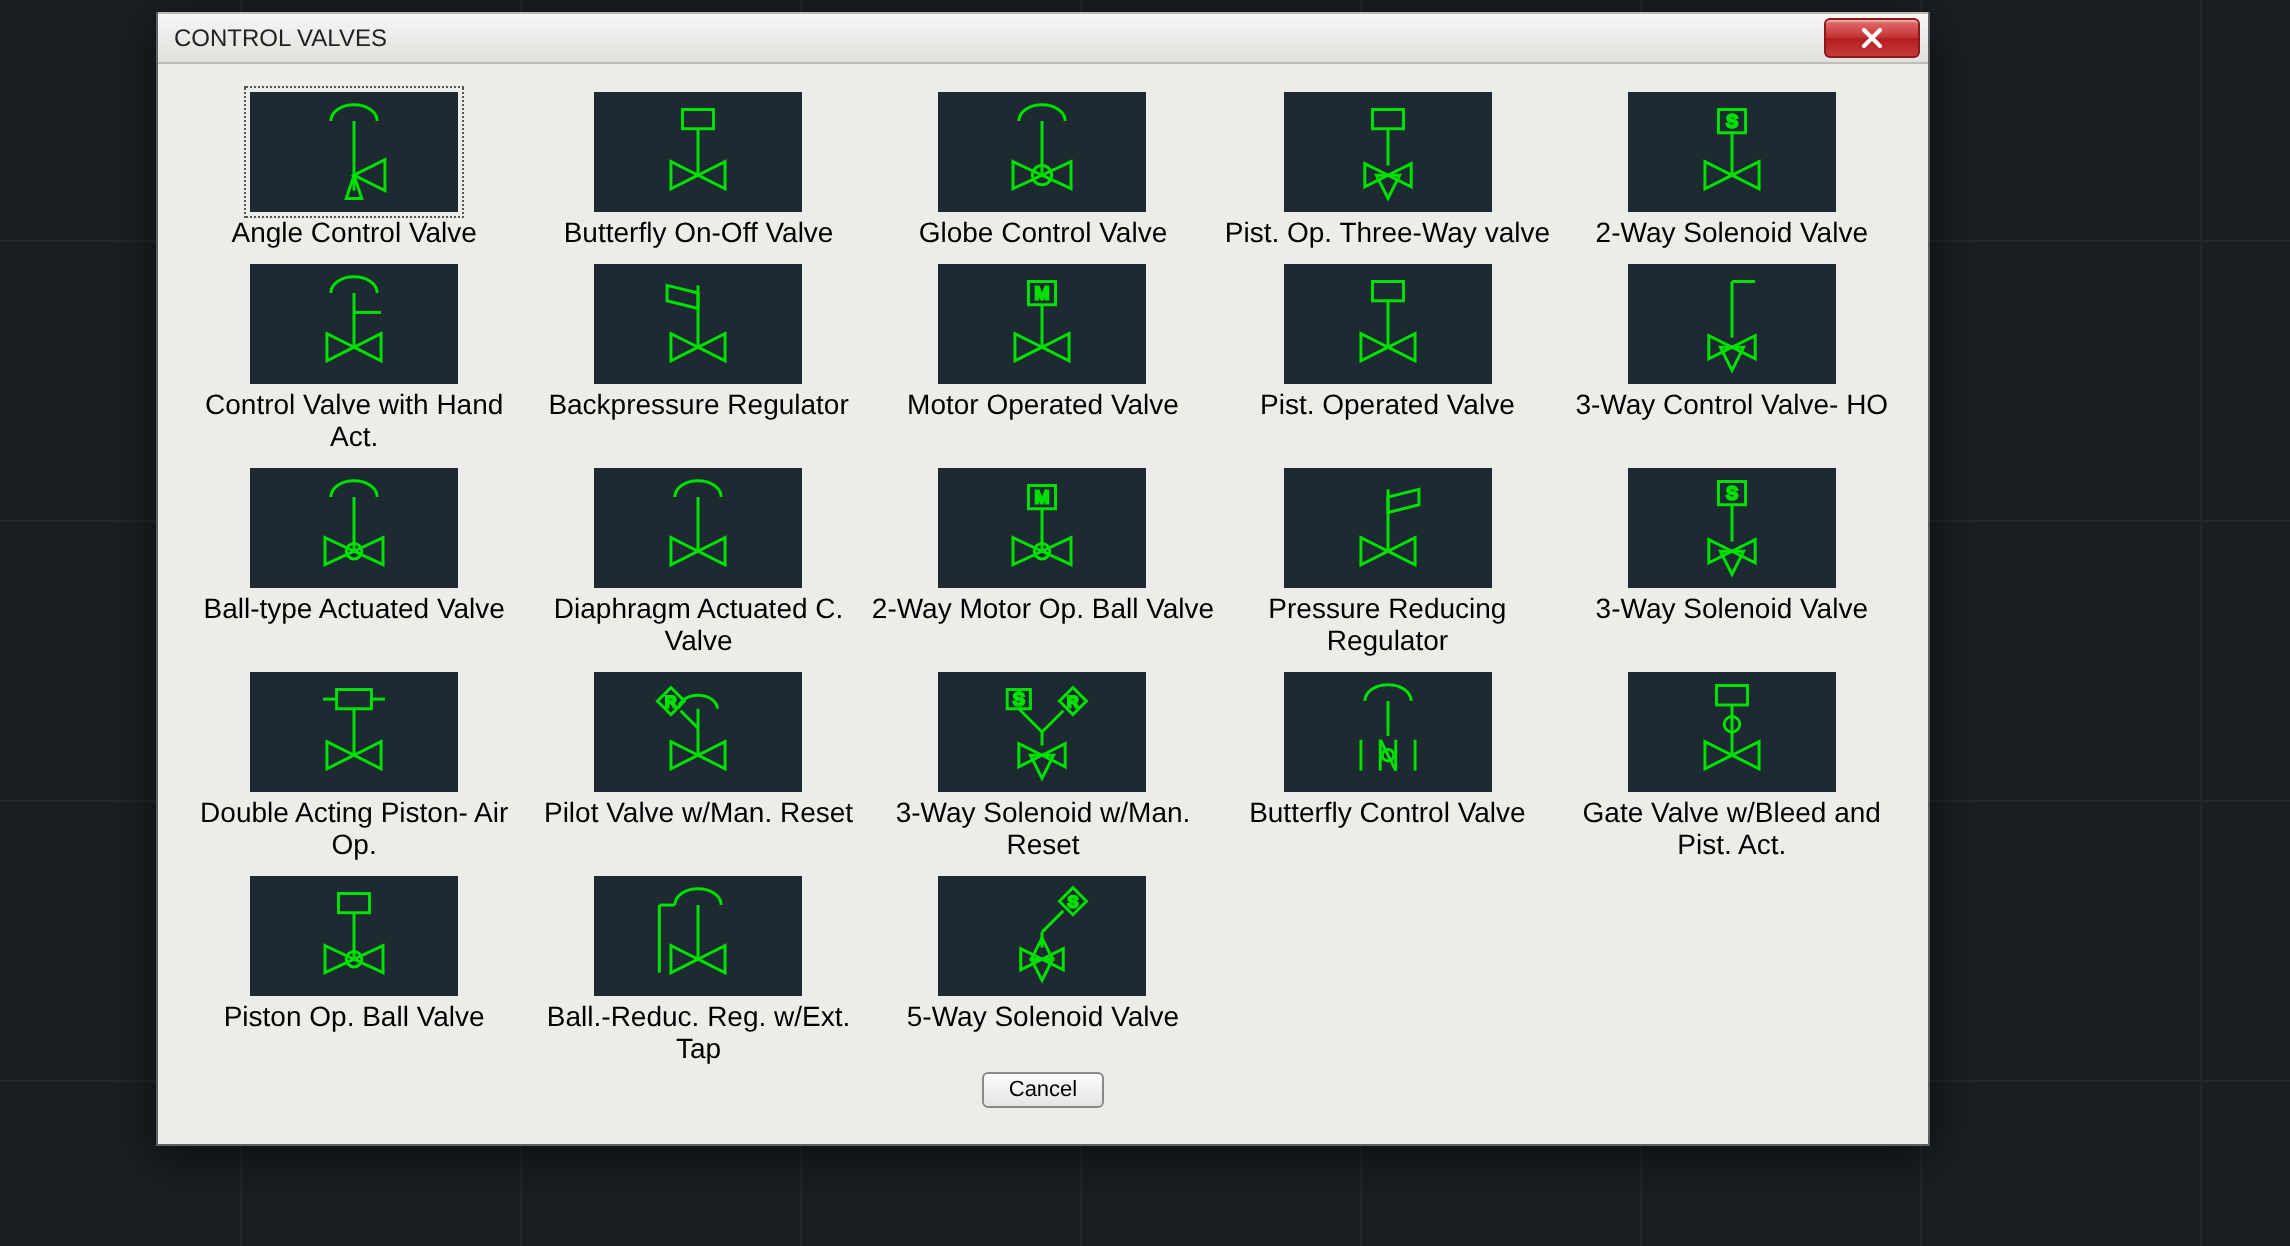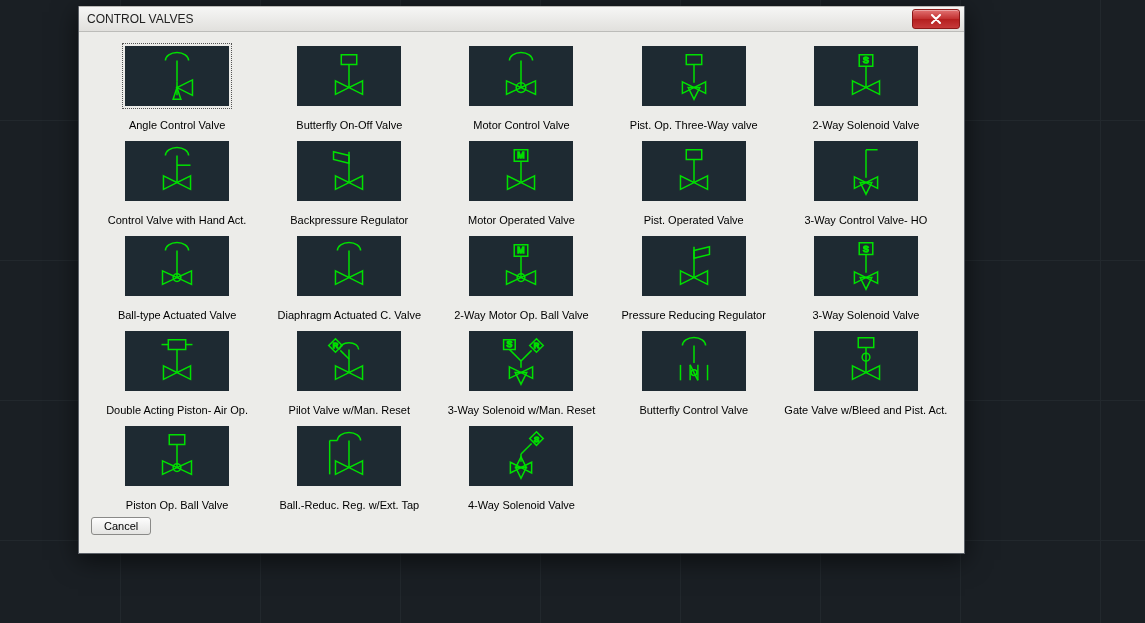--- a/index.html
+++ b/index.html
@@ -94,29 +94,29 @@
       width: 100%;
       height: 100%;
     }
     .tile svg * {
       stroke: #00e000;
       fill: none;
       stroke-width: 1.5;
       vector-effect: non-scaling-stroke;
     }
     .caption {
-      margin-top: 13px;
+      margin-top: 2px;
       color: #000;
-      text-align: right;
+      text-align: center;
       min-height: 14px;
-      font-size: 11px;
+      font-size: 14px;
     }
     .footer {
       display: flex;
-      justify-content: flex-start;
+      justify-content: center;
       padding: 4px 0 10px 0;
     }
     .cancel-btn {
       min-width: 60px;
       padding: 2px 12px;
       background: linear-gradient(#fdfdfd, #e4e4e2);
       border: 1px solid #8a8a88;
       border-radius: 3px;
       font-family: inherit;
       font-size: 11px;
@@ -167,21 +167,21 @@
         <div class="cell">
           <div class="tile">
             <svg viewBox="0 0 100 60">
               <path d="M38 14 A 12 8.399999999999999 0 0 1 62 14"></path>
               <line x1="50" y1="14" x2="50" y2="42"></line>
               <path d="M35 35 L50 42 L35 49 Z"></path>
               <path d="M65 35 L50 42 L65 49 Z"></path>
               <circle cx="50" cy="42" r="5"></circle>
             </svg>
           </div>
-          <div class="caption">Motor Control Valve</div>
+          <div class="caption">Globe Control Valve</div>
         </div>
         <div class="cell">
           <div class="tile">
             <svg viewBox="0 0 100 60">
               <rect x="42" y="8" width="16" height="10"></rect>
               <line x1="50" y1="18" x2="50" y2="37"></line>
               <path d="M38 36 L50 42 L38 48 Z"></path>
               <path d="M62 36 L50 42 L62 48 Z"></path>
               <path d="M44 42 L56 42 L50 54 Z"></path>
             </svg>
@@ -420,20 +420,20 @@
               <path d="M66 5 L73 12 L66 19 L59 12 Z"></path>
               <text x="66" y="15" text-anchor="middle" font-size="8" stroke="none" fill="#00e000">S</text>
               <line x1="61" y1="17" x2="50" y2="28"></line>
               <line x1="50" y1="28" x2="50" y2="36"></line>
               <path d="M39 36.5 L50 42 L39 47.5 Z"></path>
               <path d="M61 36.5 L50 42 L61 47.5 Z"></path>
               <path d="M44.5 42 L55.5 42 L50 53 Z"></path>
               <path d="M44.5 42 L55.5 42 L50 31 Z"></path>
             </svg>
           </div>
-          <div class="caption">4-Way Solenoid Valve</div>
+          <div class="caption">5-Way Solenoid Valve</div>
         </div>
       </div>
     <div class="footer">
       <button class="cancel-btn">Cancel</button>
     </div>
   </div>
 </div>
 
 </body></html>

